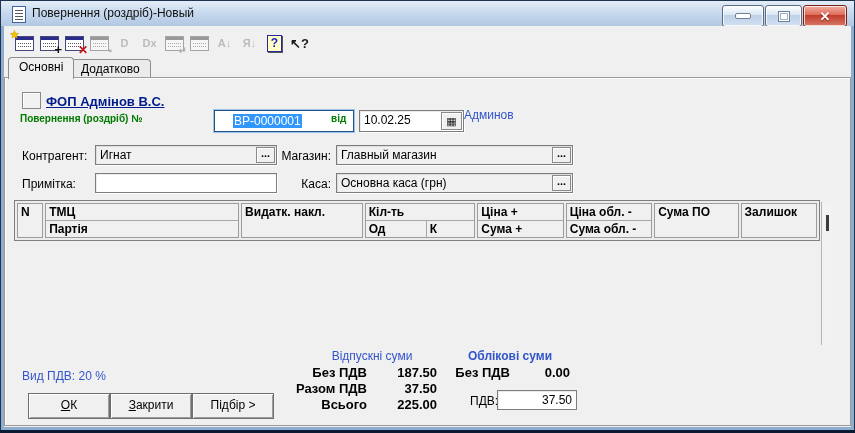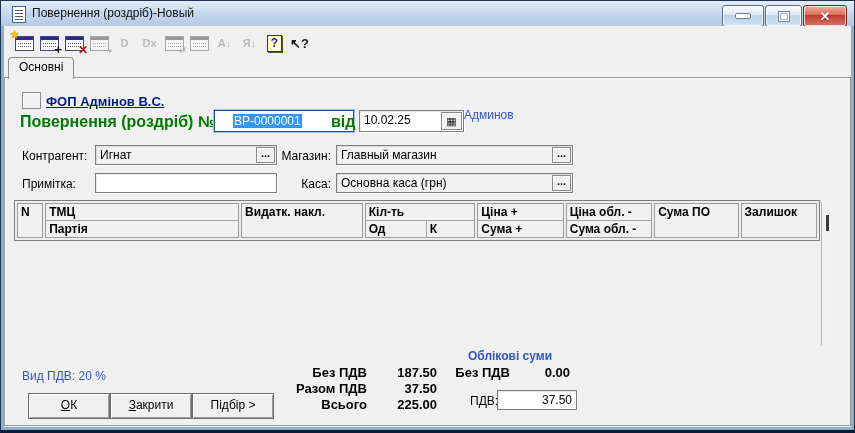--- a/index.html
+++ b/index.html
@@ -56,21 +56,21 @@
   .abs{position:absolute;z-index:4;}
   
   .sunk{background:#f1f1f1;border:1px solid #7d7d7d;box-shadow:inset 1px 1px 0 rgba(0,0,0,.08),1px 1px 0 #fff;
         line-height:18px;padding:0 4px;overflow:hidden;white-space:nowrap;}
   .white{background:#fff;}
   .ellipsis-btn{position:absolute;right:1px;top:1px;bottom:1px;width:17px;background:#f0f0f0;
         border:1px solid #8a8a8a;box-shadow:inset 1px 1px 0 #fff;text-align:center;line-height:10px;
         font-weight:bold;font-size:11px;}
   .toggle-box{background:#f2f2f2;border:1px solid #8a8a8a;box-shadow:inset 1px 1px 0 #fff;}
   .link{color:#001a8c;font-weight:bold;font-size:13px;text-decoration:underline;}
-  .green{color:#007a00;font-weight:bold;font-size:16px;}
+  .green{color:#007a00;font-weight:bold;font-size:10px;}
   .blue{color:#3355cc;}
   .num-input{background:#fff;border:1px solid #23538f;box-shadow:0 0 0 1px #9cc2e5;line-height:20px;padding:0 18px;}
   .sel{background:#3297fd;color:#fff;padding:0 1px;}
   .cal-btn{position:absolute;right:1px;top:1px;bottom:1px;width:19px;background:#f0f0f0;border:1px solid #8a8a8a;
         box-shadow:inset 1px 1px 0 #fff;display:flex;align-items:center;justify-content:center;font-size:11px;color:#222;}
   
   .grid{position:absolute;left:14px;top:200px;width:819px;height:148px;overflow:hidden;z-index:4;}
   table.tbl{border-collapse:separate;border-spacing:2px;table-layout:fixed;width:806px;
         background:#ececec;border:1px solid #7f7f7f;}
   .tbl th,.tbl td{border:1px solid #9c9c9c;padding:0;vertical-align:top;overflow:hidden;white-space:nowrap;
@@ -175,20 +175,21 @@
       </span>
       <span class="tbi">
         <i class="gl g-help">?</i>
       </span>
       <span class="tbi">
         <i class="gl g-cursor">↖?</i>
       </span>
     </div>
 
   <div class="tab active abs" style="left:8px;">Основні</div>
+  <div class="tab inactive abs" style="left:70px;">Додатково</div>
 
   <div class="panel"></div>
 
   <div class="abs toggle-box" style="left:22px;top:92px;width:17px;height:15px;"></div>
   <div class="abs link" style="left:46px;top:94px;">ФОП Адмінов В.С.</div>
 
   <div class="abs green" style="left:20px;top:113px;">Повернення (роздріб) №</div>
   <div class="abs num-input" style="left:214px;top:110px;width:102px;height:20px;"><span class="sel">ВР-0000001</span></div>
   <div class="abs green" style="left:331px;top:113px;">від</div>
   <div class="abs sunk white" style="left:359px;top:110px;width:95px;height:20px;">
@@ -268,20 +269,21 @@
       <tbody></tbody>
     </table>
     <div class="vscroll">
       <div class="vthumb"></div>
     </div>
   </div>
 
   <div class="abs blue" style="left:22px;top:369px;">Вид ПДВ: 20 %</div>
   <div class="btnrow"><span class="btn"><u>О</u>К</span><span class="btn"><u>З</u>акрити</span><span class="btn">Пі<u>д</u>бір &gt;</span></div>
 
+  <div class="abs blue sumtitle" style="left:302px;top:349px;width:140px;">Відпускні суми</div>
   <div class="abs" style="left:267px;top:365px;">
       <div class="srow">
         <span class="sl">Без ПДВ</span>
         <span class="sv">187.50</span>
       </div>
       <div class="srow">
         <span class="sl">Разом ПДВ</span>
         <span class="sv">37.50</span>
       </div>
       <div class="srow">

